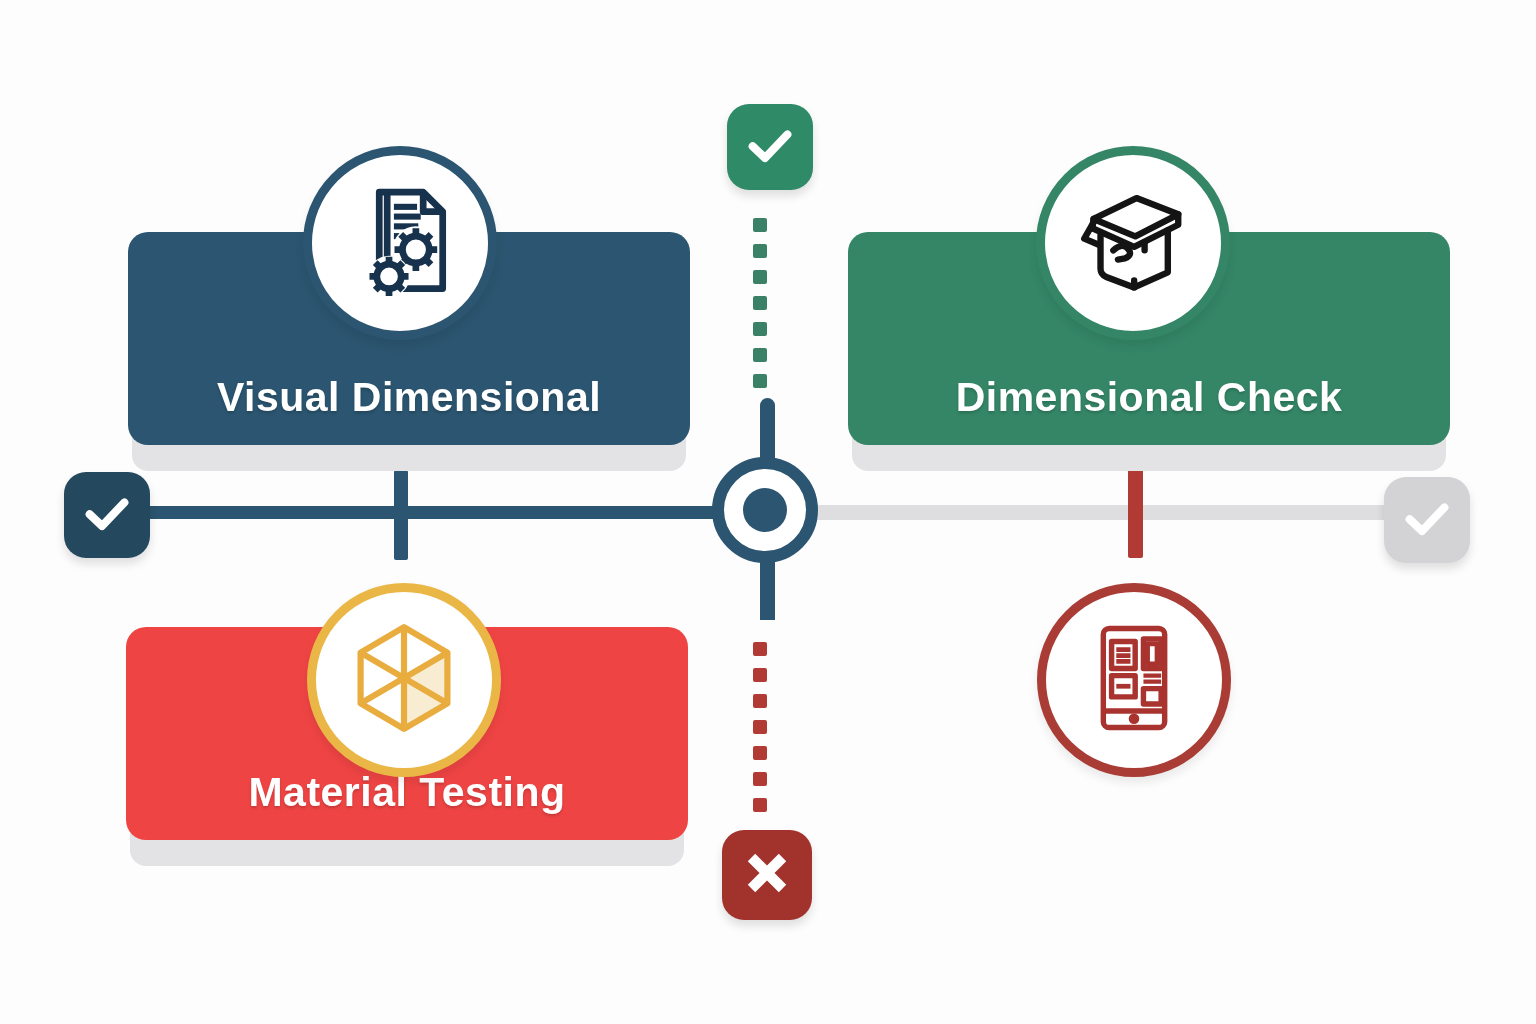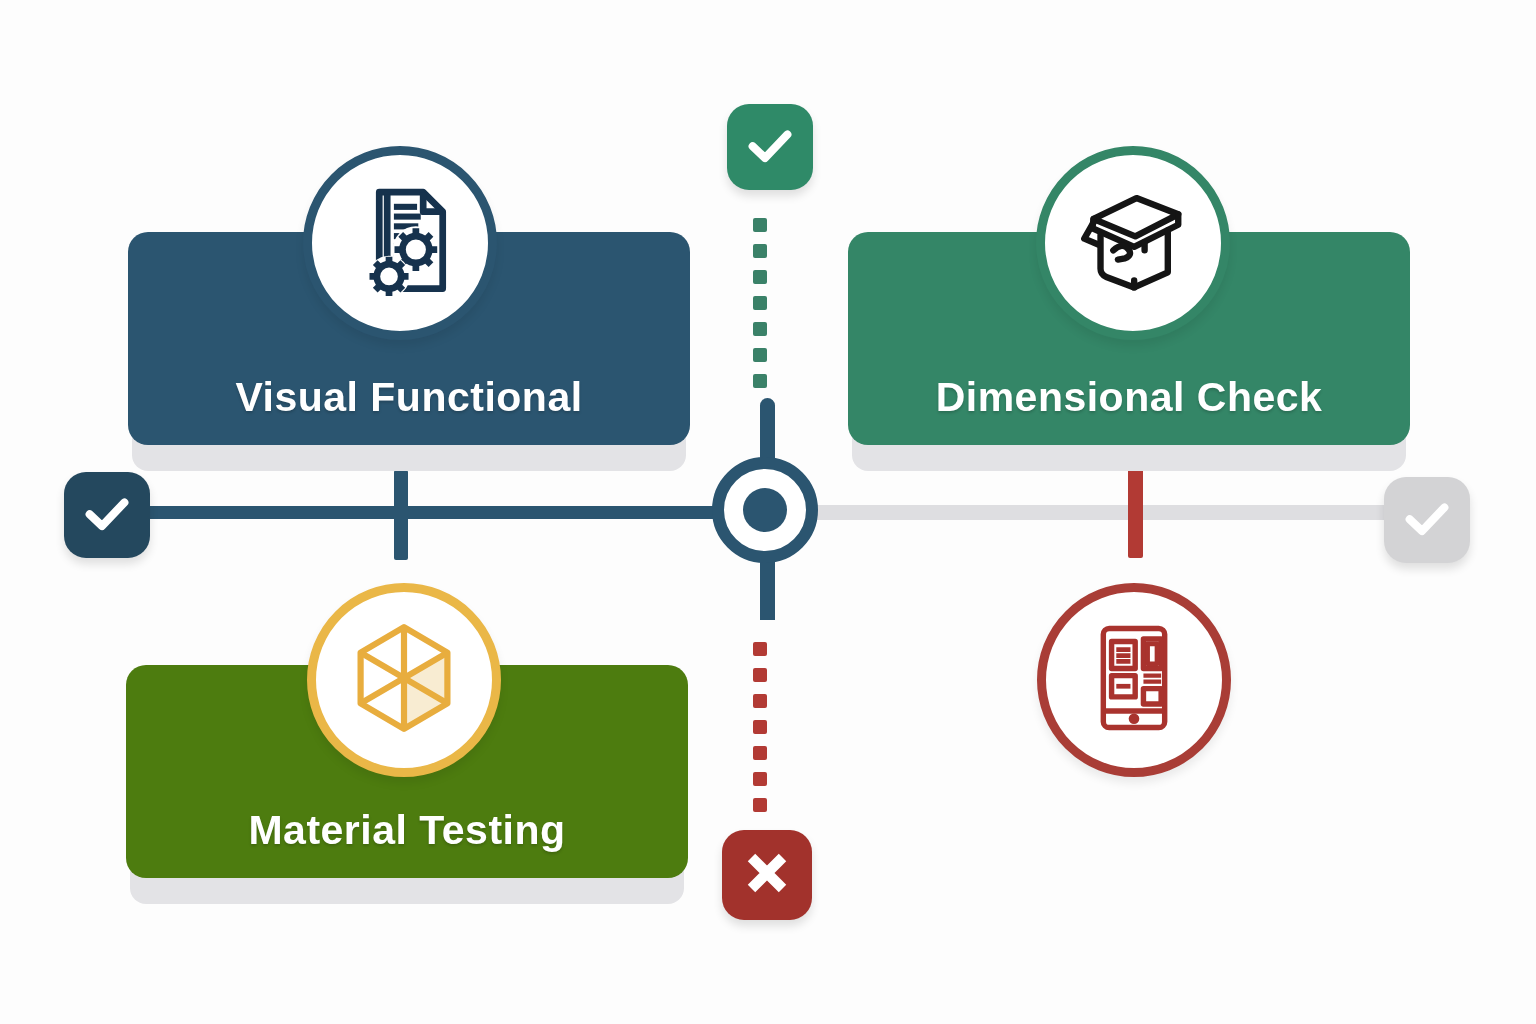--- a/index.html
+++ b/index.html
@@ -75,28 +75,28 @@
       <i></i>
       <i></i>
       <i></i>
     </div>
 
   <div class="target" style="border-color: rgb(43, 85, 112);">
     <div class="dot" style="background-color: rgb(43, 85, 112);"></div>
   </div>
 
   <div class="card" style="left: 128px; top: 232px; background-color: rgb(43, 85, 112);">
-    <div class="label">Visual Functional</div>
-  </div>
-
-  <div class="card" style="left: 848px; top: 232px; background-color: rgb(52, 134, 103);">
+    <div class="label">Visual Dimensional</div>
+  </div>
+
+  <div class="card" style="left: 848px; top: 232px; background-color: rgb(52, 134, 103); padding-left: 40px;">
     <div class="label">Dimensional Check</div>
   </div>
 
-  <div class="card" style="left: 126px; top: 665px; background-color: #4d7c0f;">
+  <div class="card" style="left: 126px; top: 627px; background-color: #ef4444;">
     <div class="label">Material Testing</div>
   </div>
 
 
   <div class="icirc" style="left: 303px; top: 146px; border-color: rgb(43, 85, 112);">
     <span style="color: rgb(22, 50, 77);">
       <svg viewBox="0 0 100 100" width="122" height="122">
         <g fill="none" stroke="currentColor" stroke-width="5.5" stroke-linejoin="round">
           <path d="M33 10 H69 L85 26 V89 H33 Z"></path>
           <path d="M69 10 V26 H85"></path>

